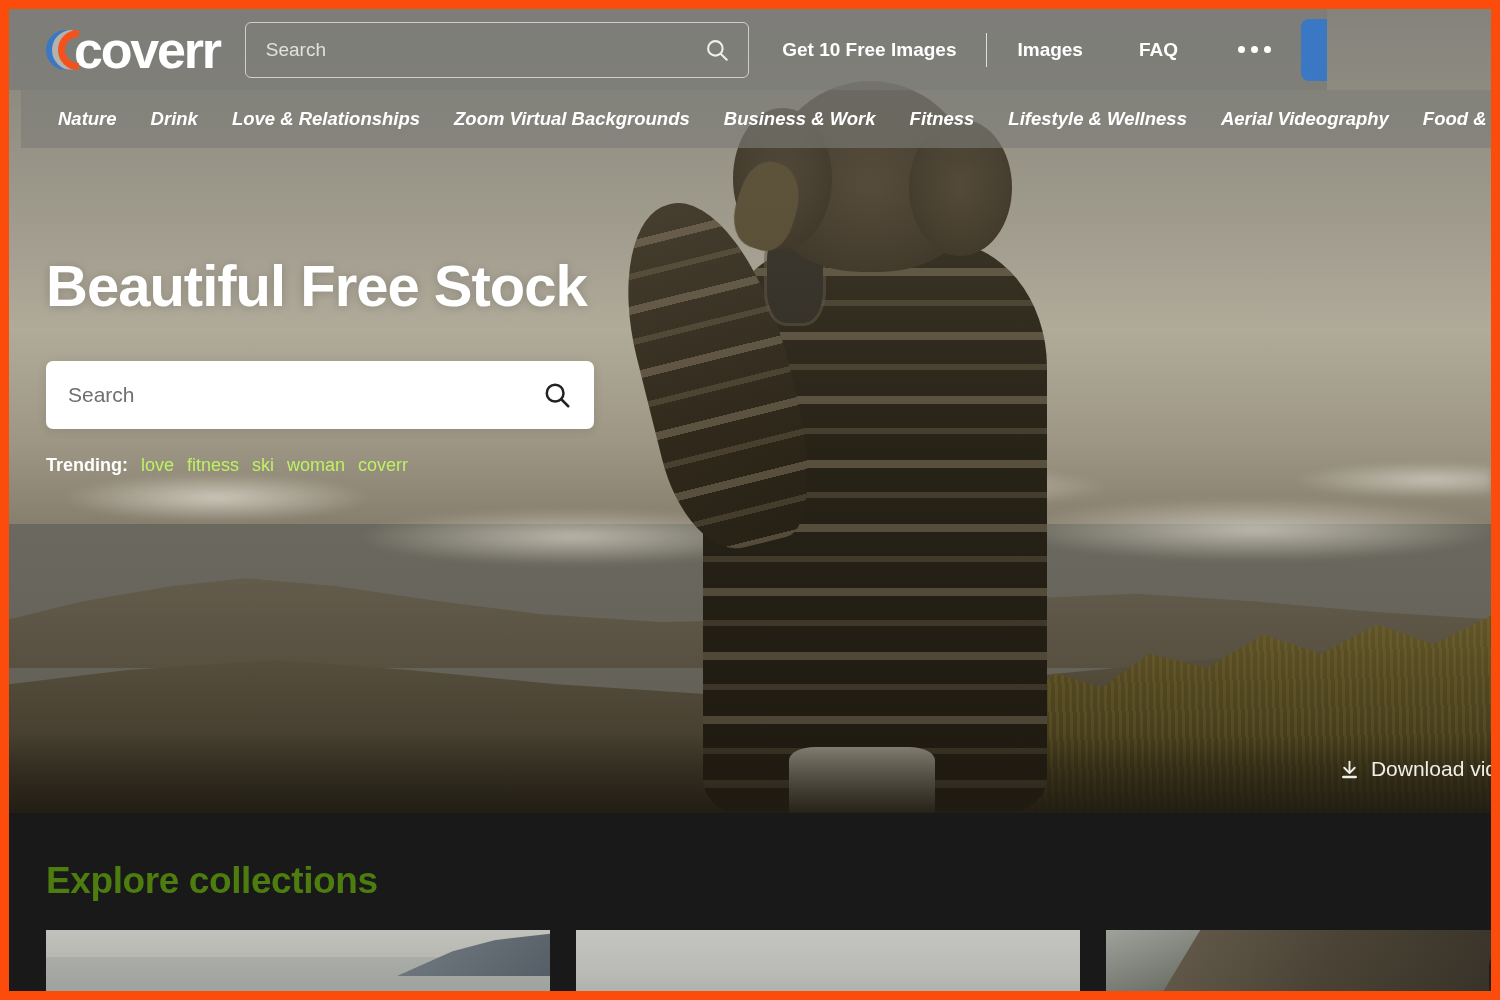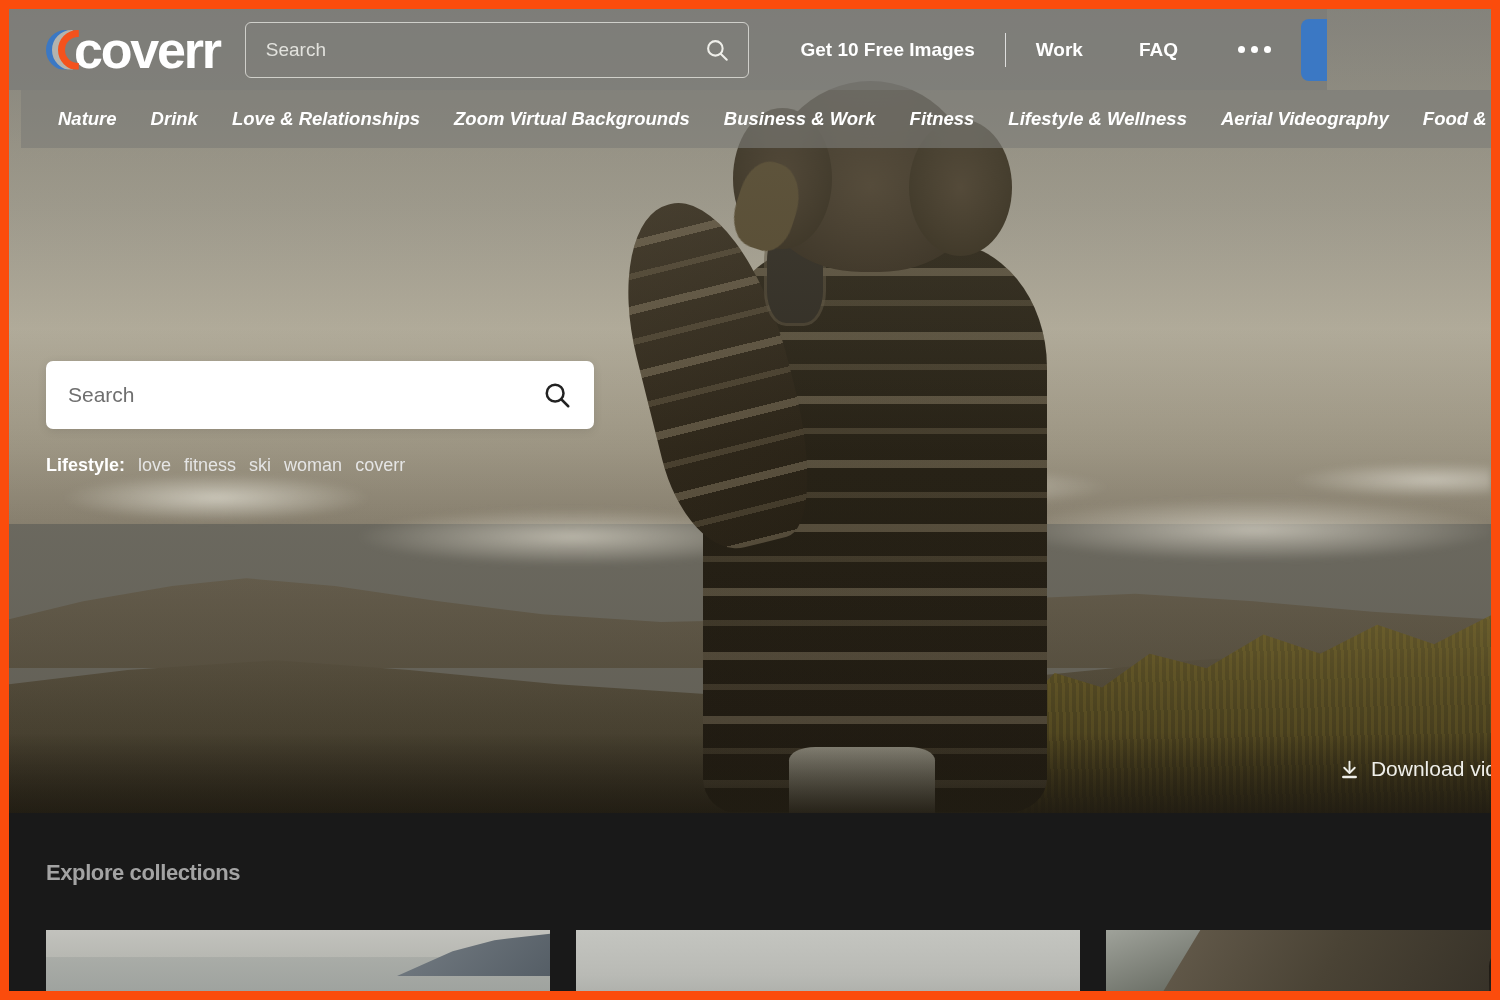--- a/index.html
+++ b/index.html
@@ -213,36 +213,36 @@
     flex:1; border:0; outline:0; background:transparent;
     font-family:"Liberation Sans", sans-serif; font-size:21px; color:#2a2a2a;
   }
   #hero-search input::placeholder { color:#6f6f6f; opacity:1; }
 
   #trending {
     margin-top:26px; display:flex; align-items:baseline; gap:13px;
     color:#fff; font-size:18px;
   }
   #trending .tlabel { font-weight:700; }
-  #trending a { color:#e5e5e5; text-decoration:none; cursor:pointer; }
+  #trending a { color:#bef264; text-decoration:none; cursor:pointer; }
 
   #download-video {
     position:absolute; right:-6px; bottom:32px;
     display:flex; align-items:center; gap:11px;
     color:#efefea; font-size:21px; font-weight:400;
     cursor:pointer; white-space:nowrap;
   }
 
   
   #explore {
     position:absolute; left:0; top:804px; width:1482px; height:178px;
     background:#191919;
   }
   #explore-title {
-    margin:47px 0 0 37px; color:#a3a3a3; font-size:22px; font-weight:700;
+    margin:47px 0 0 37px; color:#4d7c0f; font-size:37px; font-weight:700;
     letter-spacing:-.4px;
   }
   #collections {
     position:absolute; left:37px; top:117px;
     display:flex; gap:26px;
   }
   .collection-card {
     width:504px; height:64px; overflow:hidden; cursor:pointer;
     background:#b9bab4;
   }
@@ -300,35 +300,35 @@
         <div class="hair"></div>
         <div class="hand"></div>
         <div class="pants"></div>
       </div>
       <div class="fg-dark"></div>
       <div class="tint"></div>
     </div>
 
     <div id="hero-content">
       <h1 id="hero-title">
-        <br>
+        <span>Beautiful Free Stock</span><br>
       </h1>
 
       <div id="hero-search">
         <input type="text" placeholder="Search" style="">
         <span>
           <svg class="ico" width="30" height="30" viewBox="0 0 24 24" fill="none" stroke="#222" stroke-width="2" stroke-linecap="round">
             <circle cx="10.5" cy="10.5" r="6.7"></circle>
             <line x1="15.6" y1="15.6" x2="21" y2="21"></line>
           </svg>
         </span>
       </div>
 
       <div id="trending">
-        <span class="tlabel">Lifestyle:</span>
+        <span class="tlabel">Trending:</span>
         <a>love</a>
         <a>fitness</a>
         <a>ski</a>
         <a>woman</a>
         <a>coverr</a>
       </div>
     </div>
 
     <div id="download-video">
       <span>
@@ -358,21 +358,21 @@
         <svg class="ico" width="26" height="26" viewBox="0 0 24 24" fill="none" stroke="#efefea" stroke-width="1.9" stroke-linecap="round">
           <circle cx="10.5" cy="10.5" r="6.7"></circle>
           <line x1="15.6" y1="15.6" x2="21" y2="21"></line>
         </svg>
       </span>
     </div>
 
     <nav id="header-nav">
       <span class="hnav-item">Get 10 Free Images</span>
       <span class="hnav-sep"></span>
-      <span class="hnav-item">Work</span>
+      <span class="hnav-item">Images</span>
       <span class="hnav-item">FAQ</span>
       <span class="dots">
           <i></i>
           <i></i>
           <i></i>
         </span>
       <span id="cta-blue"></span>
     </nav>
   </div>
 

